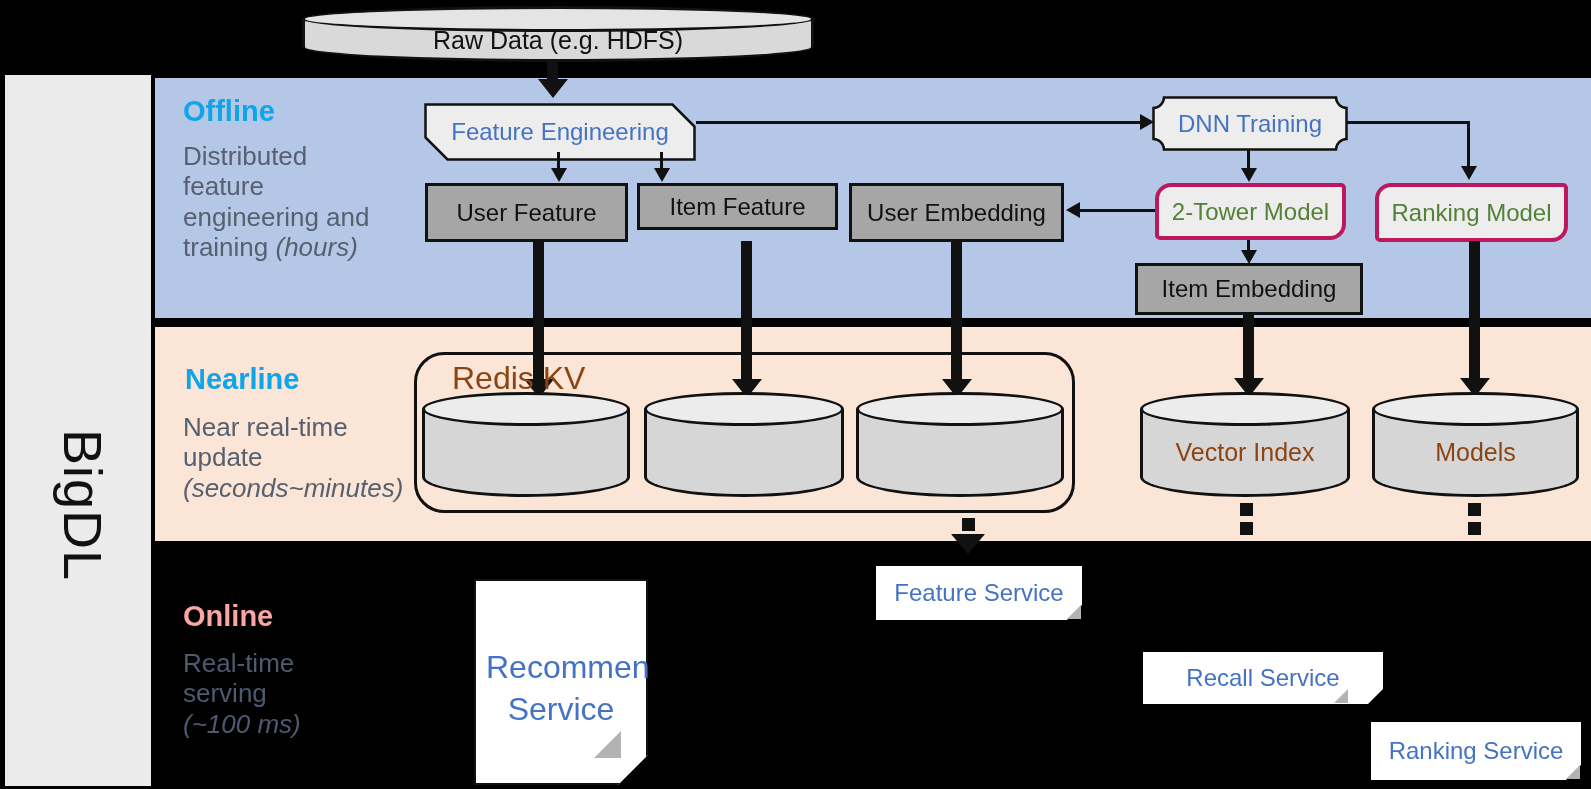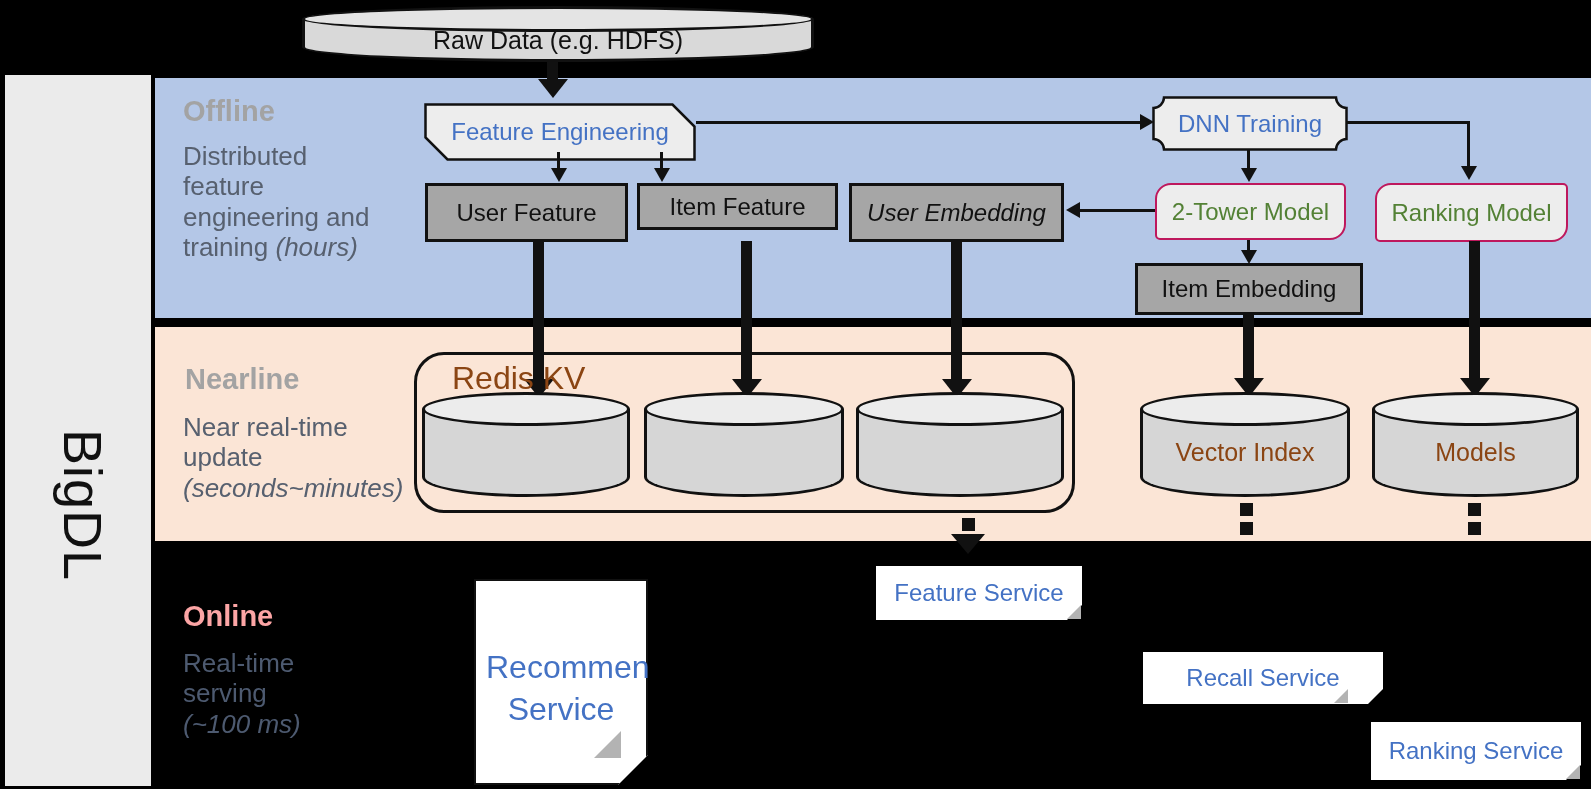--- a/index.html
+++ b/index.html
@@ -3,32 +3,32 @@
 <meta charset="utf-8">
 <style>
   html,body{margin:0;padding:0;background:#000;}
   .canvas{position:relative;width:1591px;height:789px;background:#000;overflow:hidden;
           font-family:"Liberation Sans","DejaVu Sans",sans-serif;}
   .abs{position:absolute;}
   
   .sec{position:absolute;left:155px;right:0;}
   .sec-offline{top:78px;height:240px;background:#b4c7e7;}
   .sec-nearline{top:327px;height:214px;background:#fbe5d6;}
-  .sec-title{position:absolute;font-size:29px;font-weight:600;color:#a3a3a3;white-space:nowrap;}
+  .sec-title{position:absolute;font-size:29px;font-weight:600;color:#0ea5e9;white-space:nowrap;}
   .sec-desc{position:absolute;font-size:26px;color:#57606f;line-height:1.17;}
   .sec-desc div{white-space:nowrap;}
   .sec-desc em{font-style:italic;}
   
   .brand-bar{position:absolute;left:5px;top:75px;width:146px;height:711px;background:#ebebeb;}
   .brand-txt{position:absolute;left:-122px;top:402px;width:400px;height:56px;line-height:56px;
              text-align:center;transform:rotate(90deg);font-size:54px;color:#111;letter-spacing:1px;}
   
   .gbox{position:absolute;background:#a6a6a6;border:3px solid #111;display:flex;
         align-items:center;justify-content:center;font-size:24px;color:#111;box-sizing:border-box;white-space:nowrap;}
-  .lbox{position:absolute;background:#ededed;border:2px solid #be185d;display:flex;
+  .lbox{position:absolute;background:#ededed;border:4px solid #be185d;display:flex;
         align-items:center;justify-content:center;font-size:24px;box-sizing:border-box;white-space:nowrap;}
   .round-diag{border-radius:16px 5px 16px 5px;}
   .txt-blue{color:#4472c4;}
   .txt-green{color:#538135;}
   .txt-brown{color:#8b4513;}
   .shapebox{position:absolute;}
   .shapebox svg{position:absolute;left:0;top:0;}
   .shapebox .lbl{position:absolute;left:0;right:0;top:0;bottom:0;display:flex;align-items:center;
                  justify-content:center;font-size:24px;white-space:nowrap;}
   
@@ -118,21 +118,21 @@
     </svg>
     <div class="lbl txt-blue">DNN Training</div>
   </div>
 
   <div class="gbox" style="left:425px;top:183px;width:203px;height:59px;">
     <span>User Feature</span>
   </div>
   <div class="gbox" style="left:637px;top:183px;width:201px;height:47px;">
     <span>Item Feature</span>
   </div>
-  <div class="gbox" style="left:849px;top:183px;width:215px;height:59px;font-style:italic;">
+  <div class="gbox" style="left:849px;top:183px;width:215px;height:59px;">
     <span>User Embedding</span>
   </div>
   <div class="gbox" style="left:1135px;top:263px;width:228px;height:52px;">
     <span>Item Embedding</span>
   </div>
 
   <div class="lbox round-diag" style="left:1155px;top:183px;width:191px;height:57px;">
     <span class="txt-green">2-Tower Model</span>
   </div>
   <div class="lbox round-diag" style="left:1375px;top:183px;width:193px;height:59px;">

